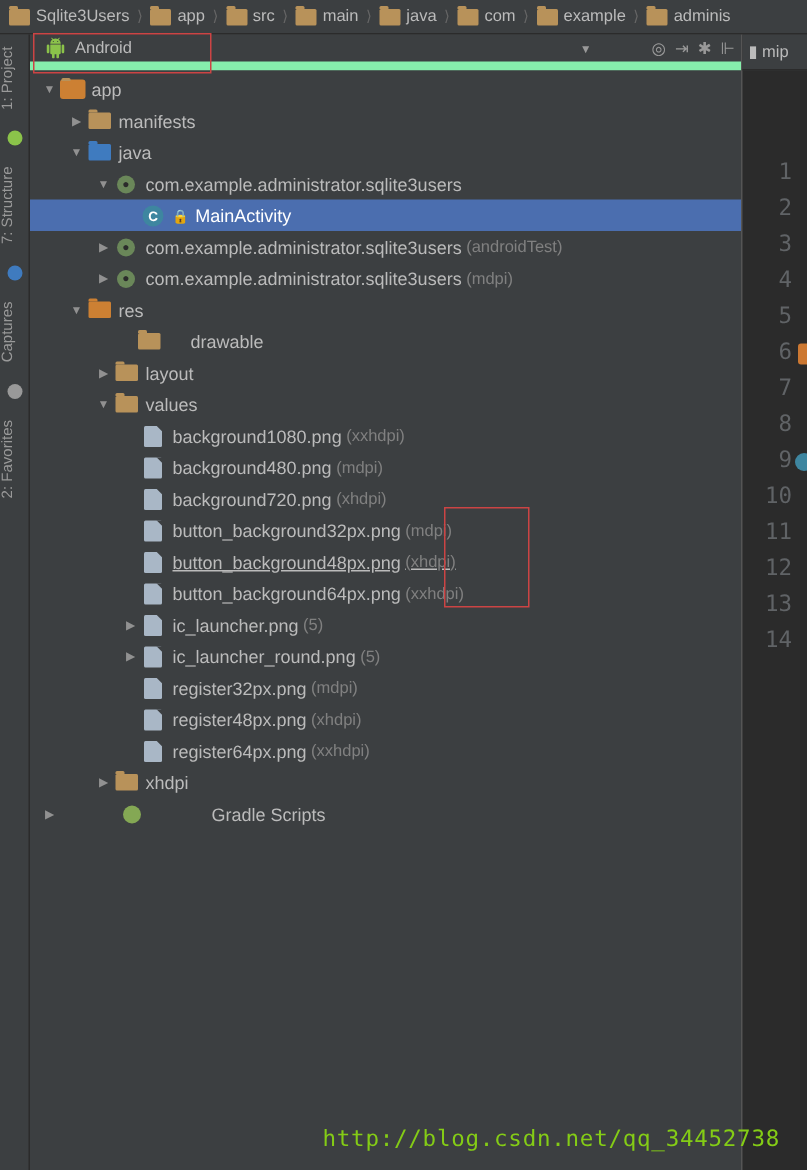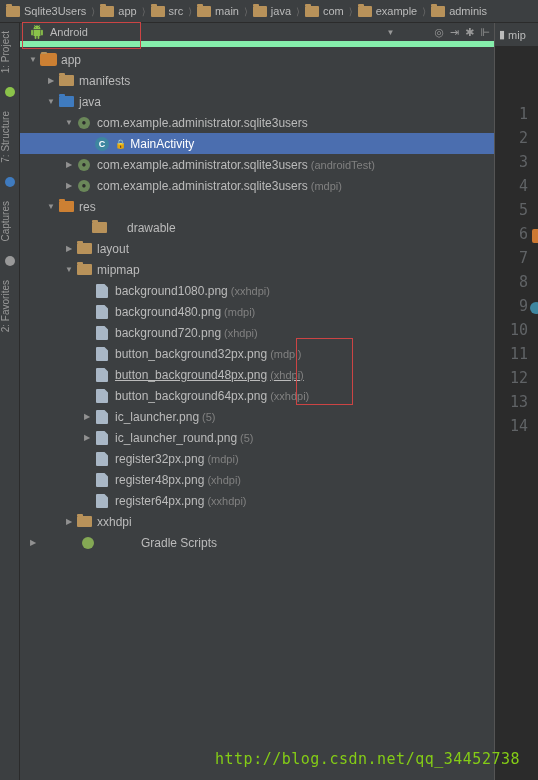--- a/index.html
+++ b/index.html
@@ -185,21 +185,21 @@
           <span class="node-icon">
             <span class="folder"></span>
           </span>
           <span class="name">layout</span>
         </div>
         <div class="node" style="padding-left: 42px;">
           <span class="arrow down"></span>
           <span class="node-icon">
             <span class="folder"></span>
           </span>
-          <span class="name">mipmap</span>
+          <span class="name">values</span>
         </div>
         <div class="node" style="padding-left: 60px;">
           <span class="arrow none"></span>
           <span class="node-icon">
             <span class="file-icon"></span>
           </span>
           <span class="name">background1080.png</span>
           <span class="dim">(xxhdpi)</span>
         </div>
         <div class="node" style="padding-left: 60px;">
@@ -280,21 +280,21 @@
             <span class="file-icon"></span>
           </span>
           <span class="name">register64px.png</span>
           <span class="dim">(xxhdpi)</span>
         </div>
         <div class="node" style="padding-left: 42px;">
           <span class="arrow right"></span>
           <span class="node-icon">
             <span class="folder"></span>
           </span>
-          <span class="name">xxhdpi</span>
+          <span class="name">xhdpi</span>
         </div>
         <div class="node" style="padding-left: 6px; gap: 40px;">
           <span class="arrow right"></span>
           <span class="node-icon">
             <span class="gradle-icon"></span>
           </span>
           <span class="name">Gradle Scripts</span>
         </div>
       </div>
   </div>

